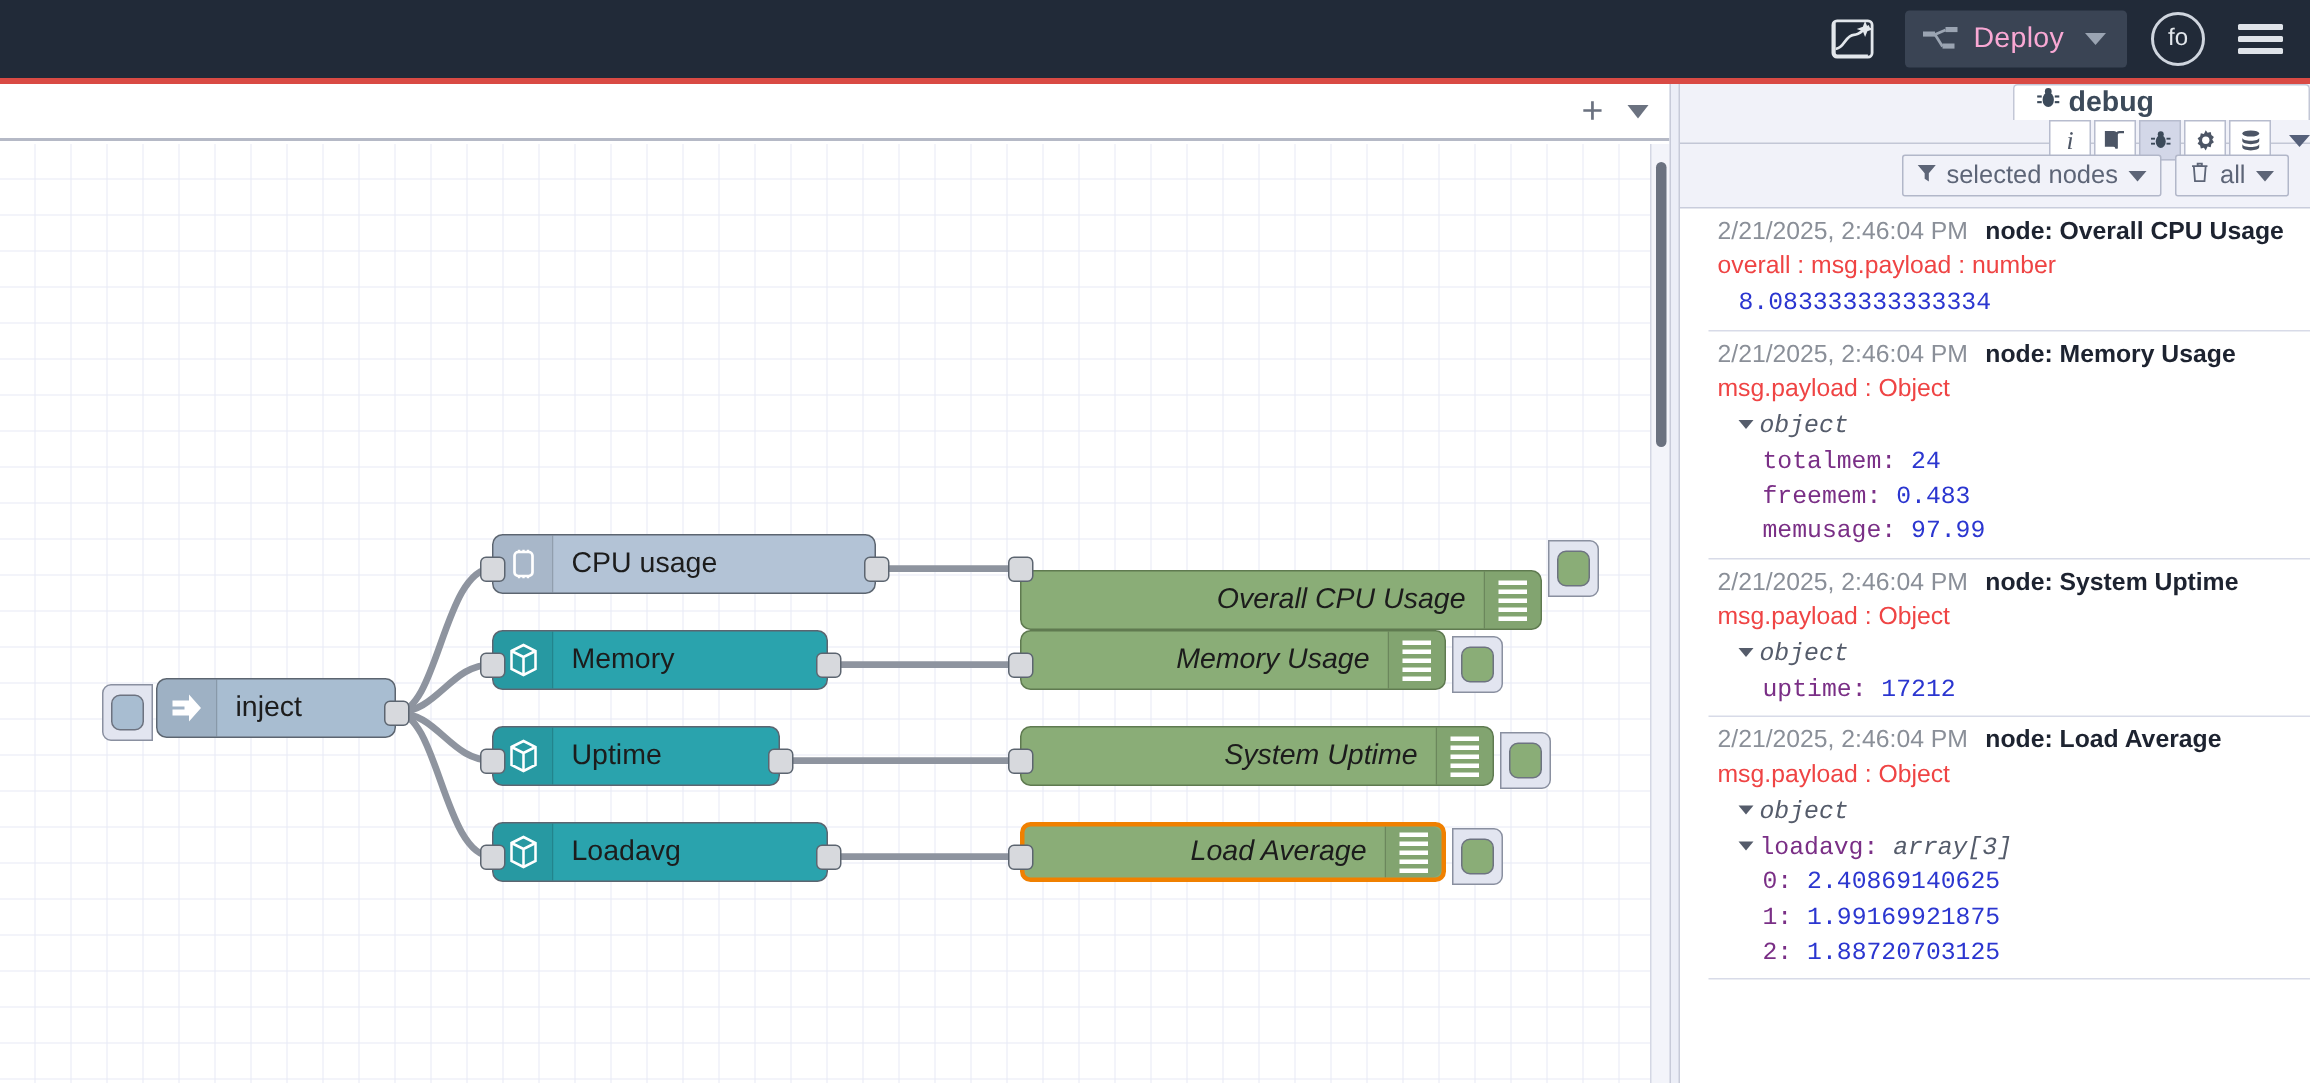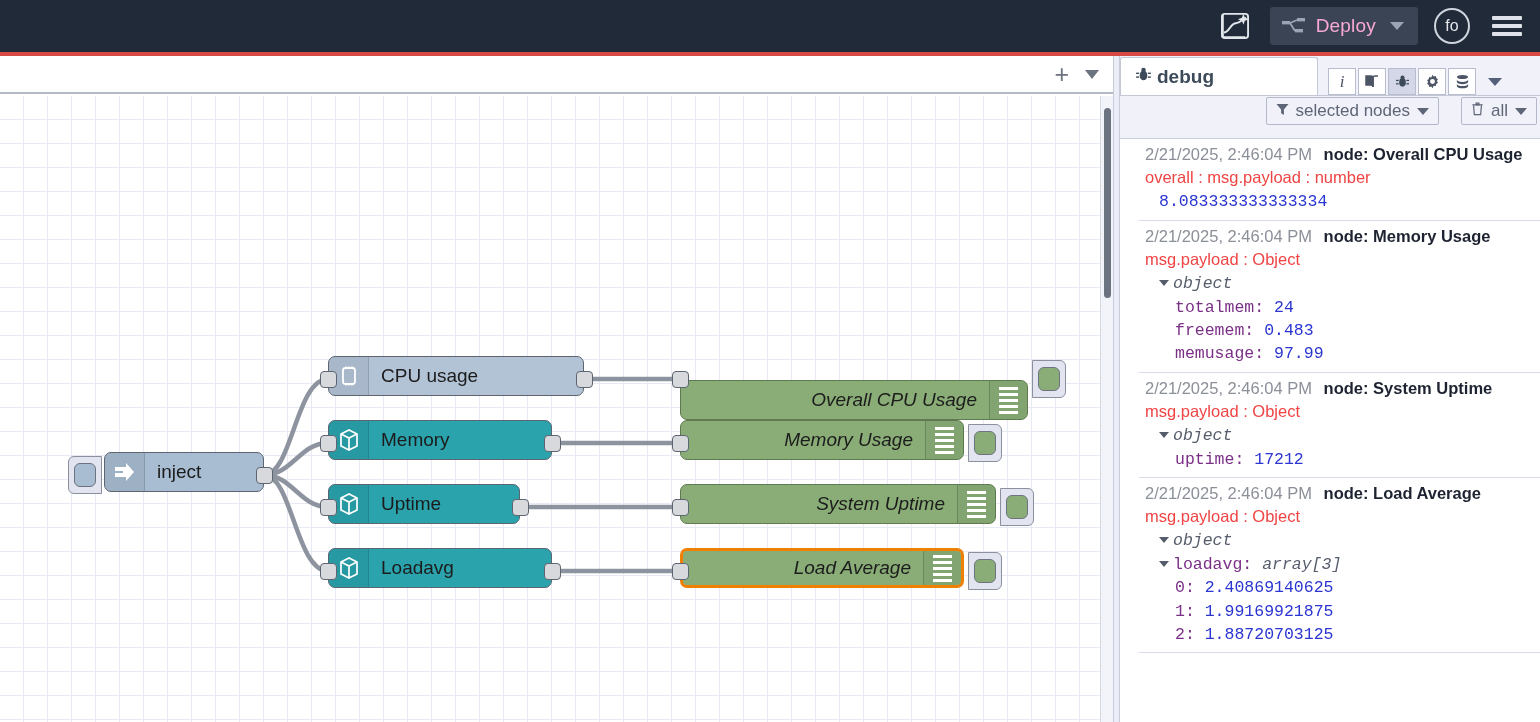--- a/index.html
+++ b/index.html
@@ -140,21 +140,21 @@
   .btn-tab.right { border-radius: 0 6px 6px 0; }
   .wires { position: absolute; left: 0; top: 0; width: 1113px; height: 626px; z-index: 2; }
 
   
   .sidebar {
     position: absolute; left: 1120px; top: 56px; width: 420px; height: 666px;
     background: #f1f2f9;
   }
   .sb-tabrow {
     position: absolute; left: 0; top: 0; width: 420px; height: 40px;
-    display: flex; align-items: flex-end; border-bottom: 1px solid #c3c7d6;
+    display: flex; align-items: flex-end; border-bottom: 1px solid #c3c7d6; flex-direction: column;
   }
   .sb-tab {
     display: flex; align-items: center; gap: 5px; height: 38px;
     padding: 0 14px; background: #fff; border: 1px solid #c3c7d6;
     border-bottom: none; border-radius: 3px 3px 0 0;
     font-size: 19px; font-weight: bold; color: #3c4a5a;
     min-width: 198px; cursor: pointer;
   }
   .sb-tool-group { display: flex; align-items: center; margin-left: 10px; gap: 2px; }
   .sb-tool {
@@ -163,22 +163,22 @@
     color: #4c5565; font-size: 16px; cursor: pointer;
   }
   .sb-tool.active { background: #d3d7e8; }
   .sb-tool-caret {
     width: 0; height: 0; border-left: 7px solid transparent;
     border-right: 7px solid transparent; border-top: 8px solid #55607a;
     margin-left: 10px; cursor: pointer;
   }
   .sb-filterrow {
     position: absolute; left: 0; top: 41px; width: 420px; height: 40px;
-    display: flex; justify-content: flex-end;
-    gap: 22px; padding-right: 3px;
+    display: flex; align-items: center; justify-content: flex-end;
+    gap: 9px; padding-right: 14px;
   }
   .sb-filter-btn {
     display: flex; align-items: center; gap: 7px; height: 28px;
     padding: 0 9px; border: 1px solid #b2b7c9; background: #f1f2f9;
     border-radius: 2px; font-size: 17px; color: #5d6577; cursor: pointer;
   }
   .mini-caret {
     width: 0; height: 0; border-left: 6px solid transparent;
     border-right: 6px solid transparent; border-top: 7px solid #5d6577;
   }

